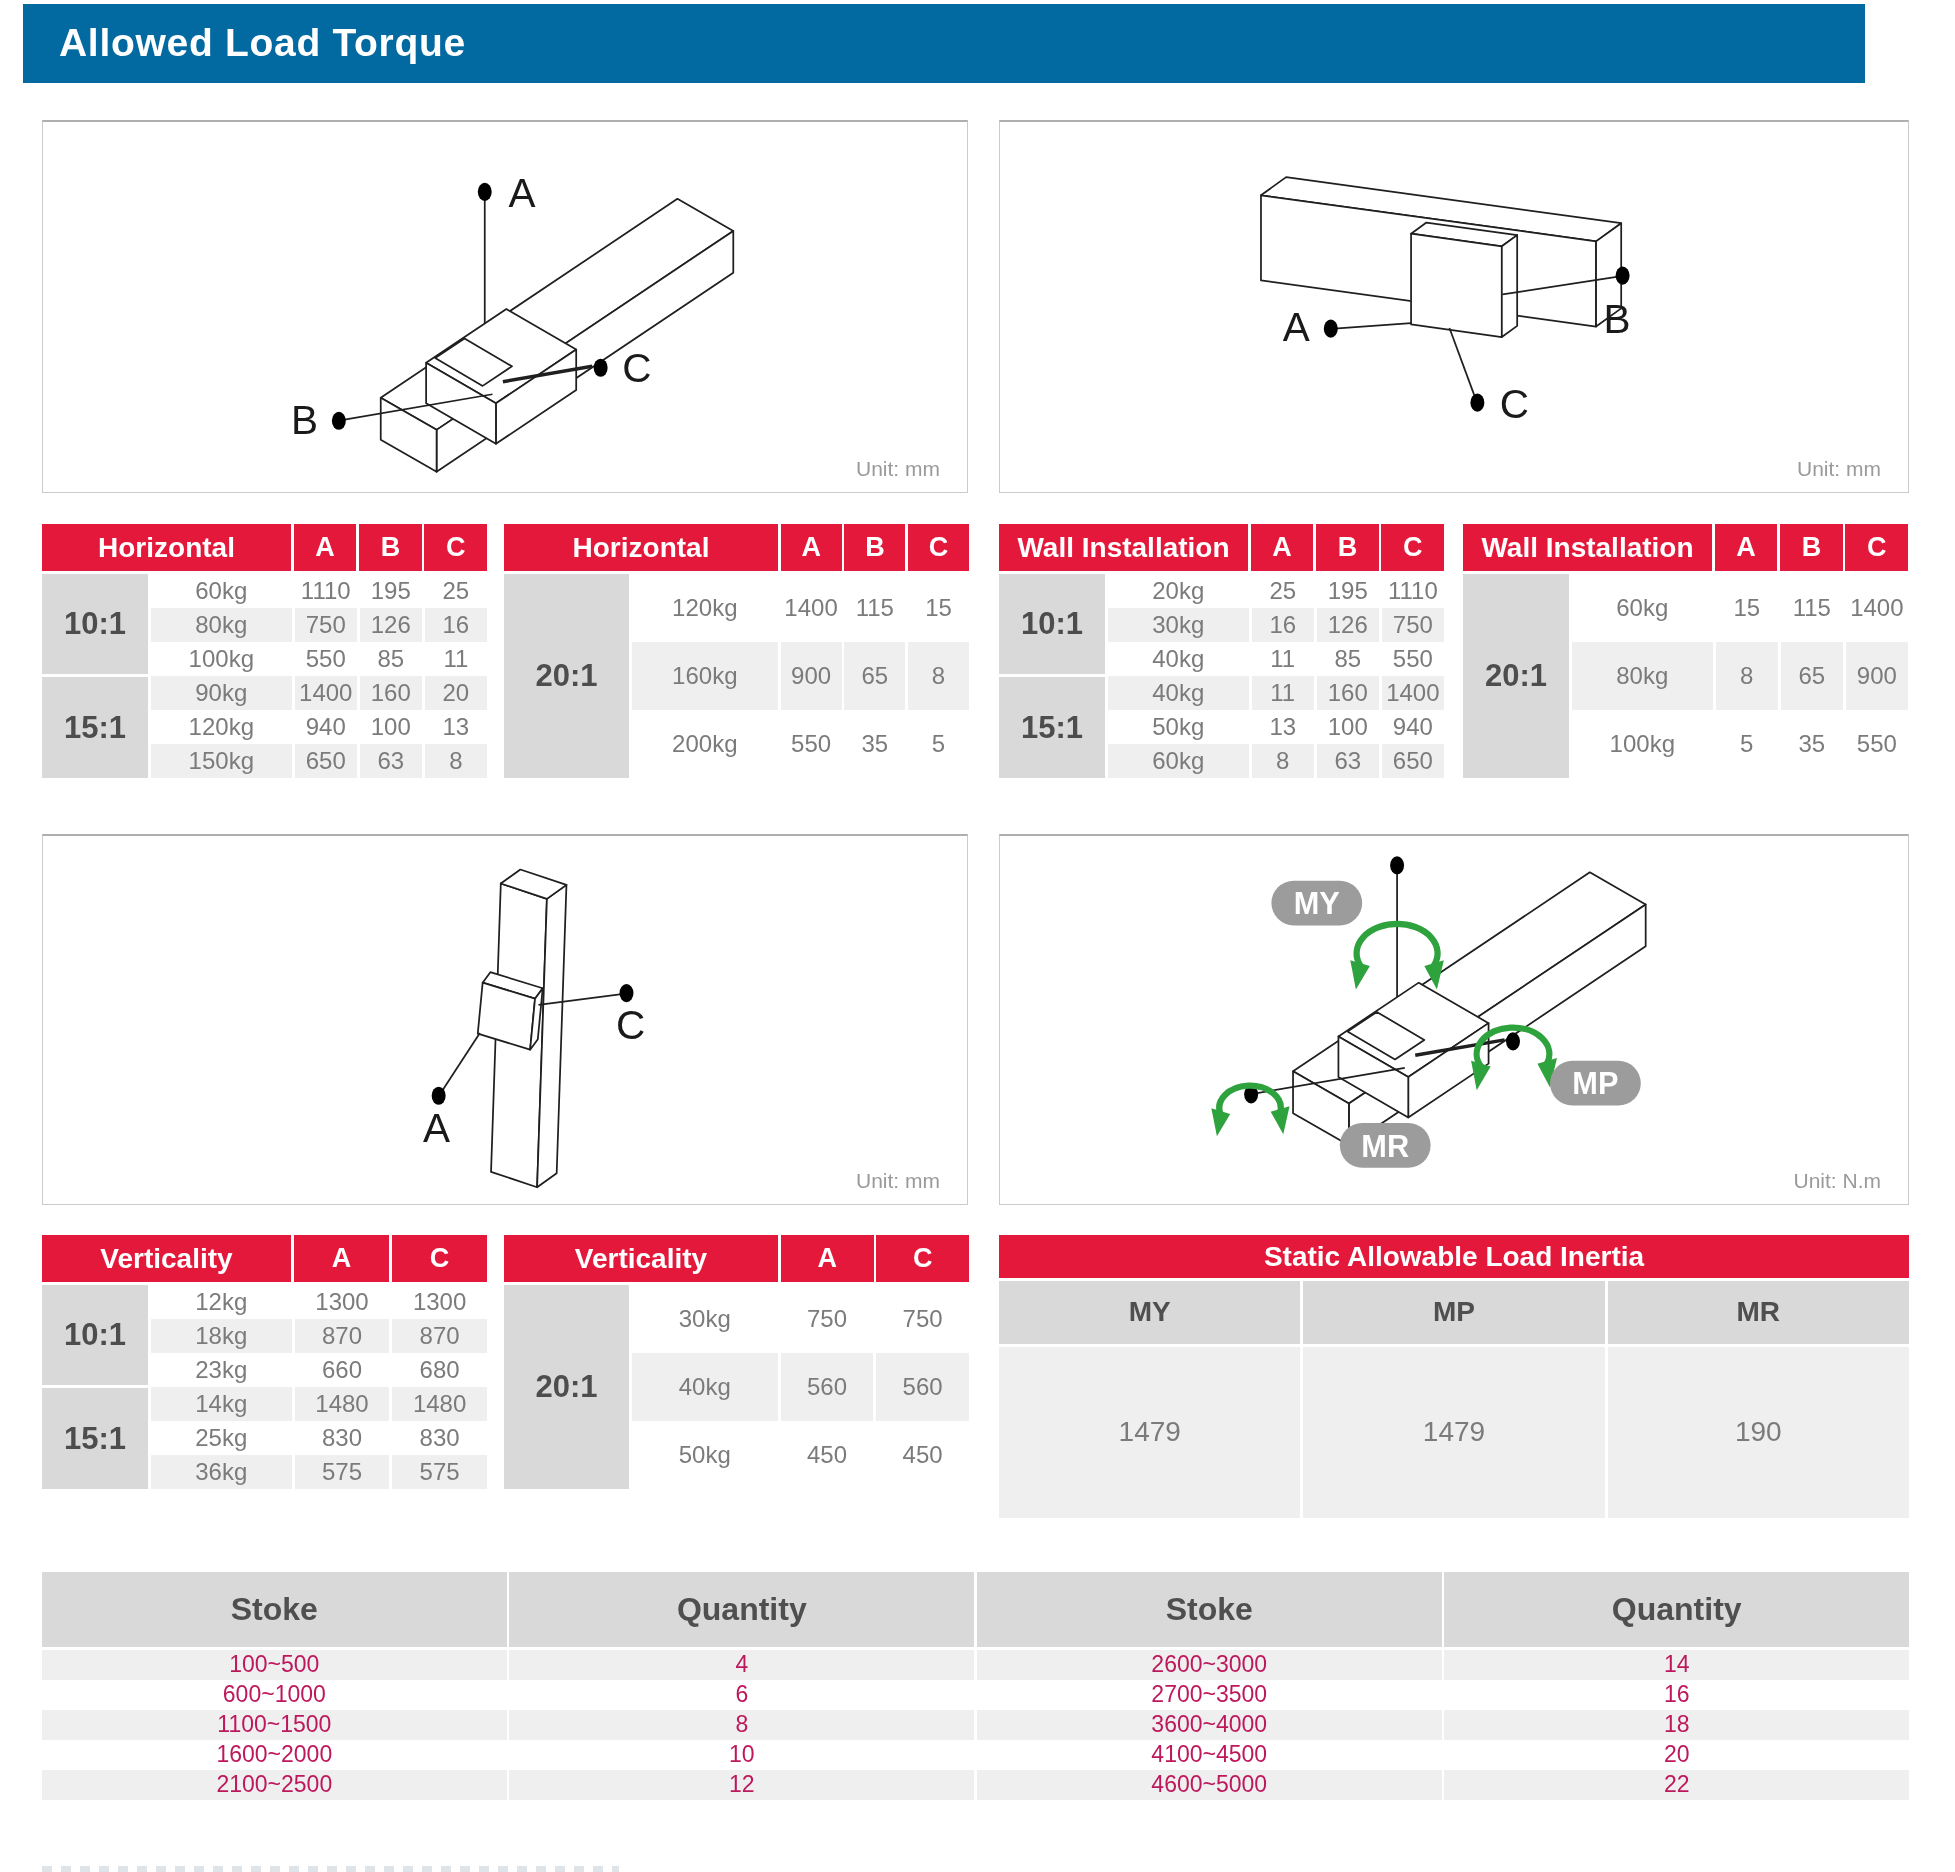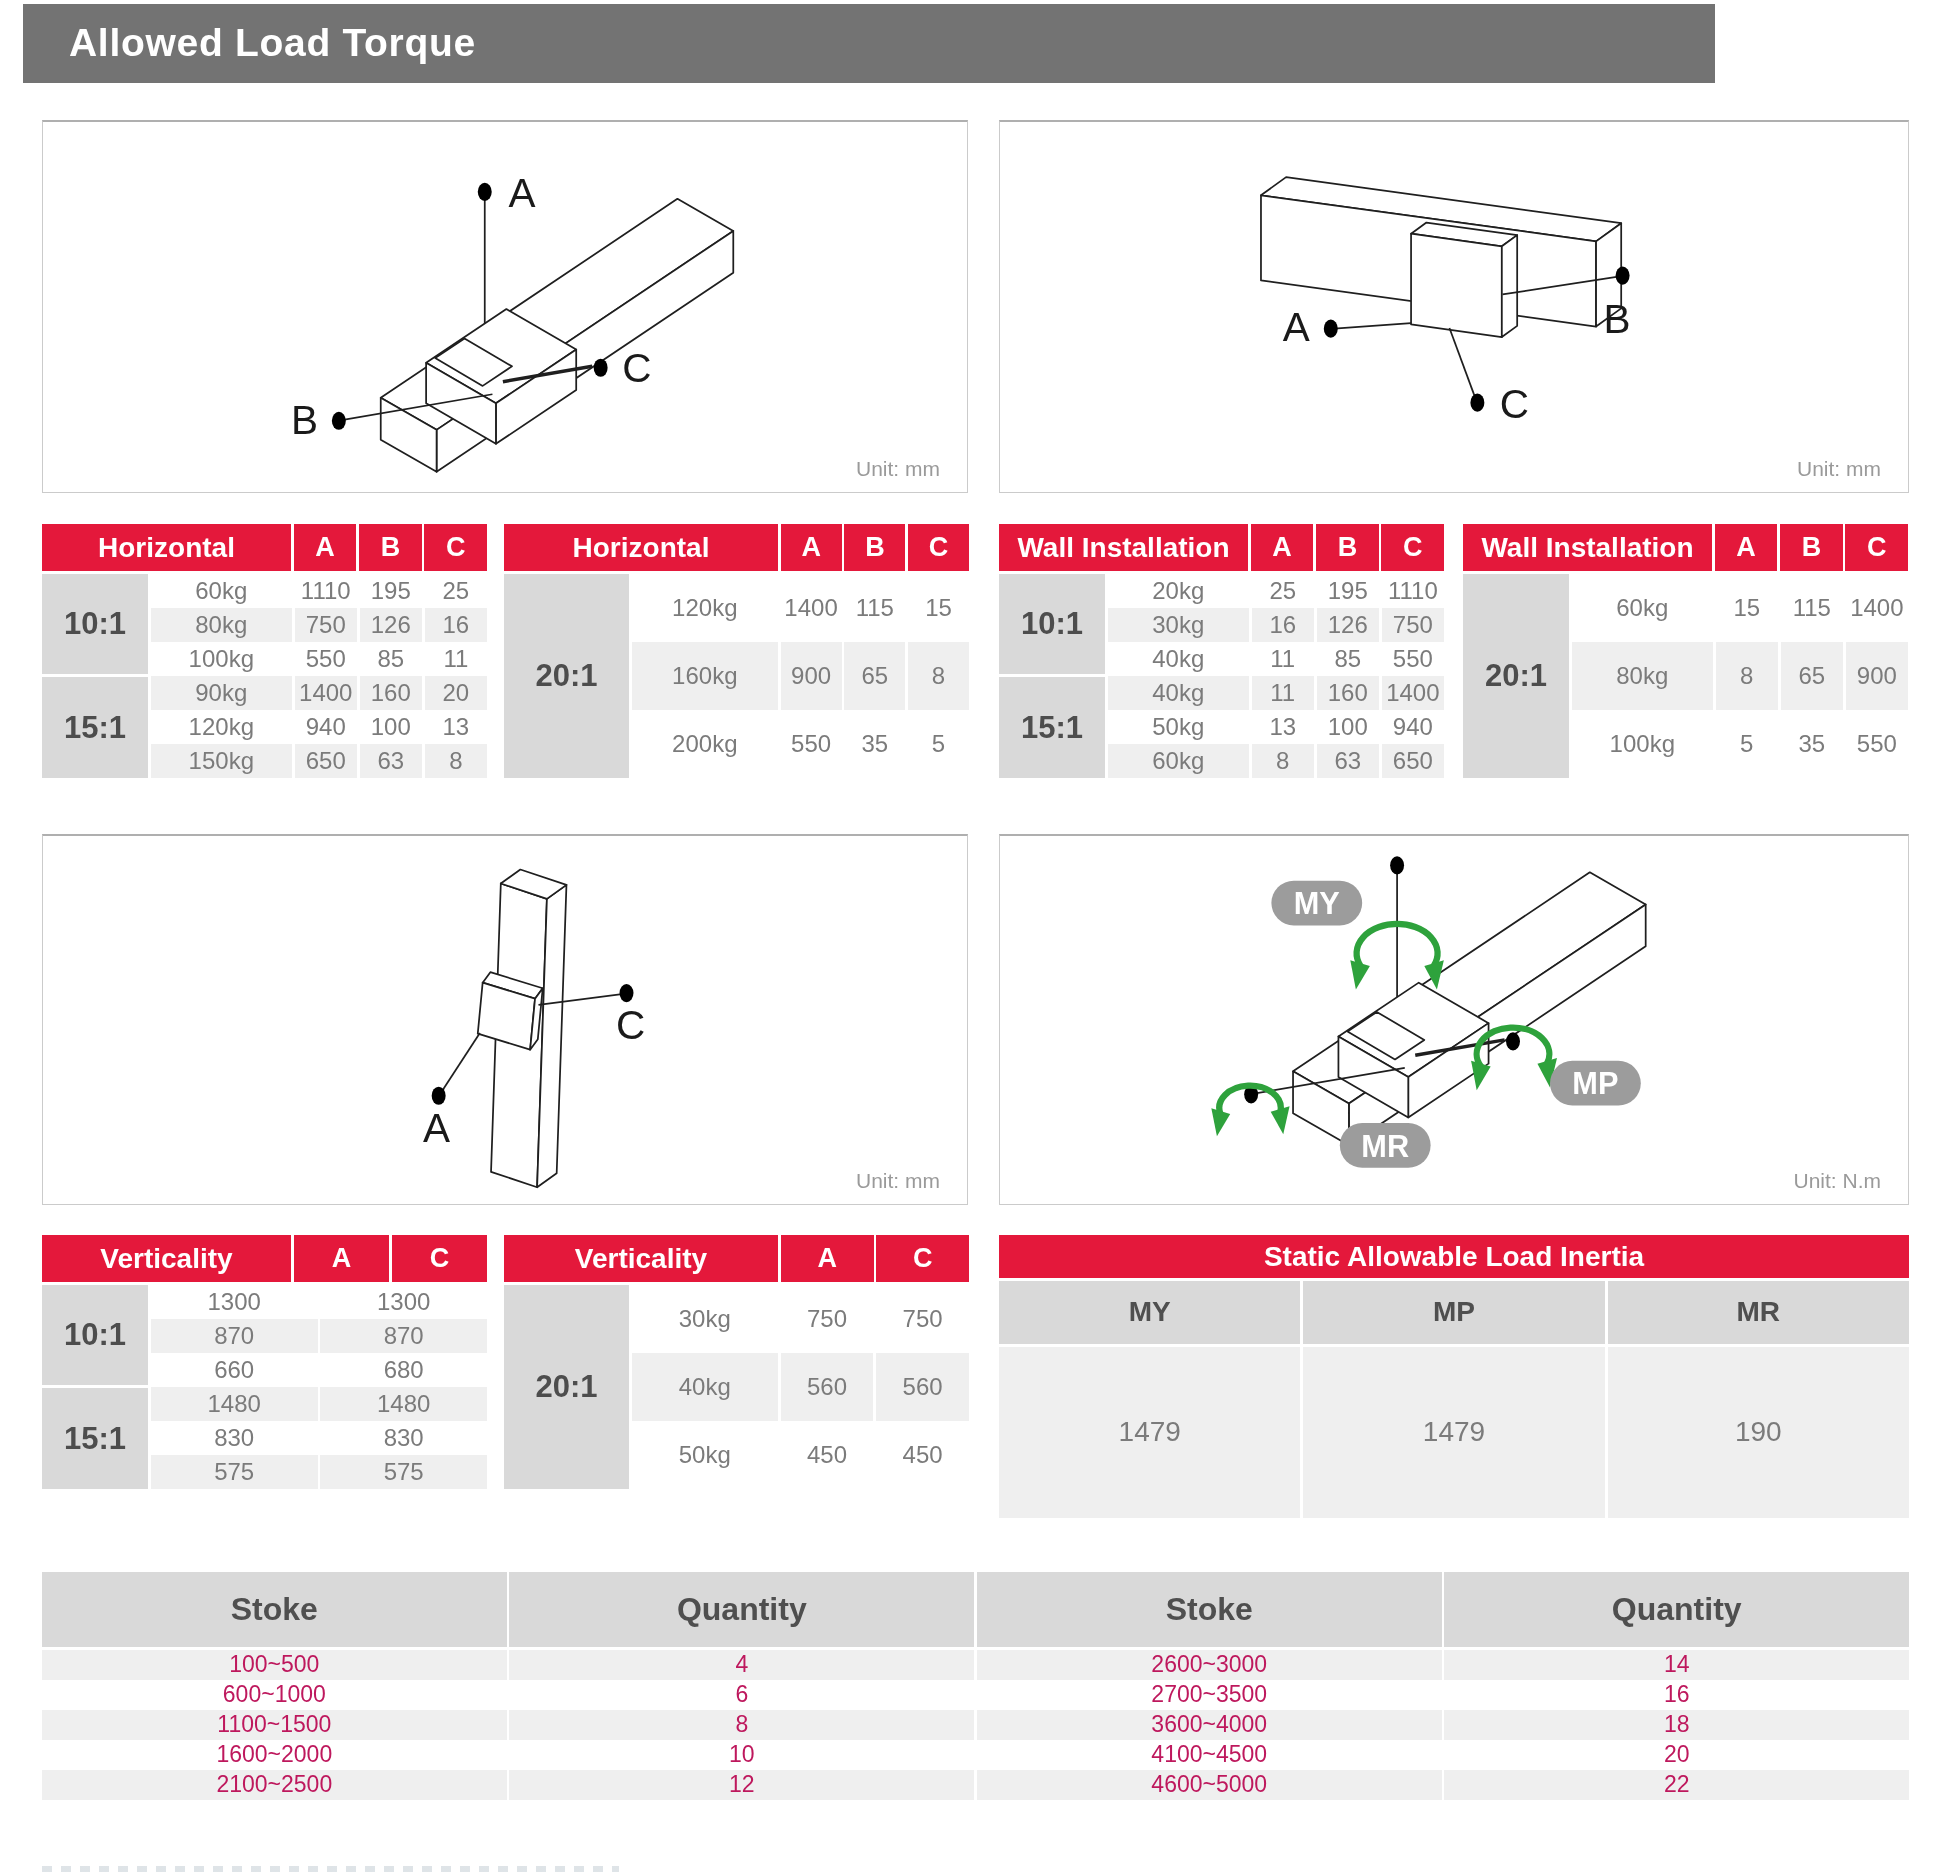--- a/index.html
+++ b/index.html
@@ -1,19 +1,19 @@
 <!DOCTYPE html>
 <html style="font-size:11.3px"><head>
 <meta charset="utf-8">
 <style>
   html,body{margin:0;padding:0}
   body{width:1955px;height:1872px;position:relative;background:#fff;
        font-family:"Liberation Sans",sans-serif;overflow:hidden}
-  .titlebar{position:absolute;left:23px;top:3.5px;width:1692px;height:79px;background:#737373;
-            display:flex;align-items:center;padding-left:46px;box-sizing:border-box}
+  .titlebar{position:absolute;left:23px;top:3.5px;width:1842px;height:79px;background:#0369a1;
+            display:flex;align-items:center;padding-left:36px;box-sizing:border-box}
   .titlebar h1{margin:0;color:#fff;font-size:39px;font-weight:bold;letter-spacing:0.7px}
 
   
   .dbox{position:absolute;background:#fff;border:0.7px solid #CBCBCB;border-top:2.8px solid #AFAFAF;box-sizing:border-box}
   .dbox svg{position:absolute;left:0;top:0;width:100%;height:100%}
   .unit{position:absolute;right:27px;bottom:11.3px;font-size:21px;color:#9A9A9A}
 
   
   .rtable{position:absolute}
   .rth{display:flex;gap:2.8px}
@@ -332,20 +332,28 @@
   <div class="rth">
     <div class="hl" style="flex:0 0 249px">Verticality</div>
     <div class="hc">A</div>
     <div class="hc">C</div>
   </div>
   <div class="rtb">
     <div class="rcol" style="flex:0 0 106px">
       <div class="ratio">10:1</div>
       <div class="ratio">15:1</div>
     </div>
+    <div class="ccol" style="flex:0 0 141px">
+      <div class="cell">12kg</div>
+      <div class="cell">18kg</div>
+      <div class="cell">23kg</div>
+      <div class="cell">14kg</div>
+      <div class="cell">25kg</div>
+      <div class="cell">36kg</div>
+    </div>
     <div class="ccol">
       <div class="cell">1300</div>
       <div class="cell">870</div>
       <div class="cell">660</div>
       <div class="cell">1480</div>
       <div class="cell">830</div>
       <div class="cell">575</div>
     </div>
     <div class="ccol">
       <div class="cell">1300</div>

